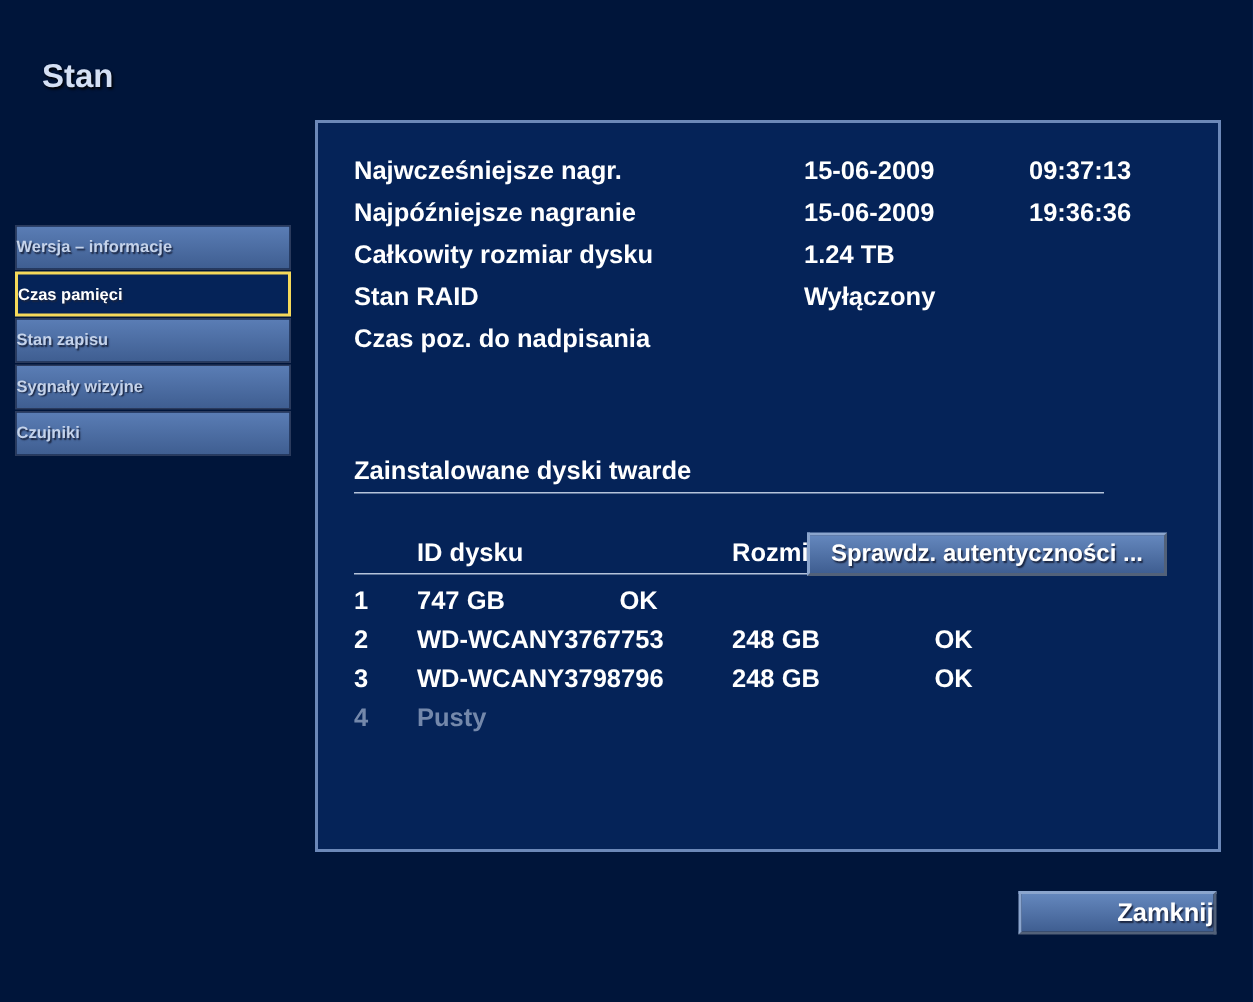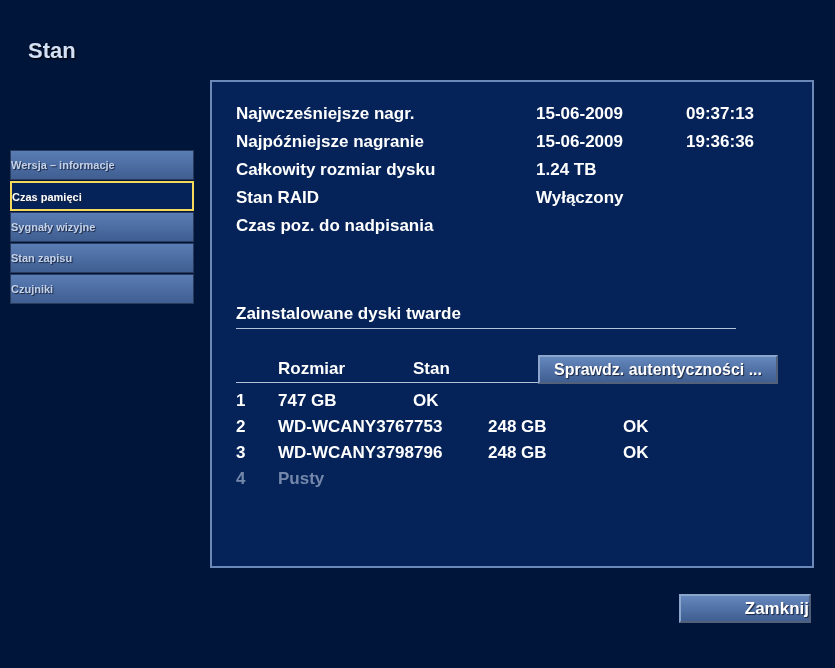--- a/index.html
+++ b/index.html
@@ -153,22 +153,22 @@
     }
   </style>
 </head>
 <body>
 
 <div class="page-title">Stan</div>
 
 <div class="sidebar">
   <div class="sidebar-item">Wersja – informacje</div>
   <div class="sidebar-item active">Czas pamięci</div>
+  <div class="sidebar-item">Stan zapisu</div>
   <div class="sidebar-item">Sygnały wizyjne</div>
-  <div class="sidebar-item">Stan zapisu</div>
   <div class="sidebar-item">Czujniki</div>
 </div>
 
 <div class="content-panel">
 
   <div class="info-row">
     <div class="info-label">Najwcześniejsze nagr.</div>
     <div class="info-value">15-06-2009</div>
     <div class="info-time">09:37:13</div>
   </div>
@@ -190,20 +190,21 @@
   </div>
 
   <div class="auth-button">Sprawdz. autentyczności ...</div>
 
   <div class="disk-section">
     <div class="disk-title">Zainstalowane dyski twarde</div>
 
     <div class="disk-table">
       <div class="disk-header-row">
         <div class="disk-col-num"></div>
+        <div class="disk-col-id">ID dysku</div>
         <div class="disk-col-size">Rozmiar</div>
         <div class="disk-col-status">Stan</div>
       </div>
 
       <div class="disk-row">
         <div class="disk-col-num">1</div>
         <div class="disk-col-size">747 GB</div>
         <div class="disk-col-status">OK</div>
       </div>
       <div class="disk-row">

